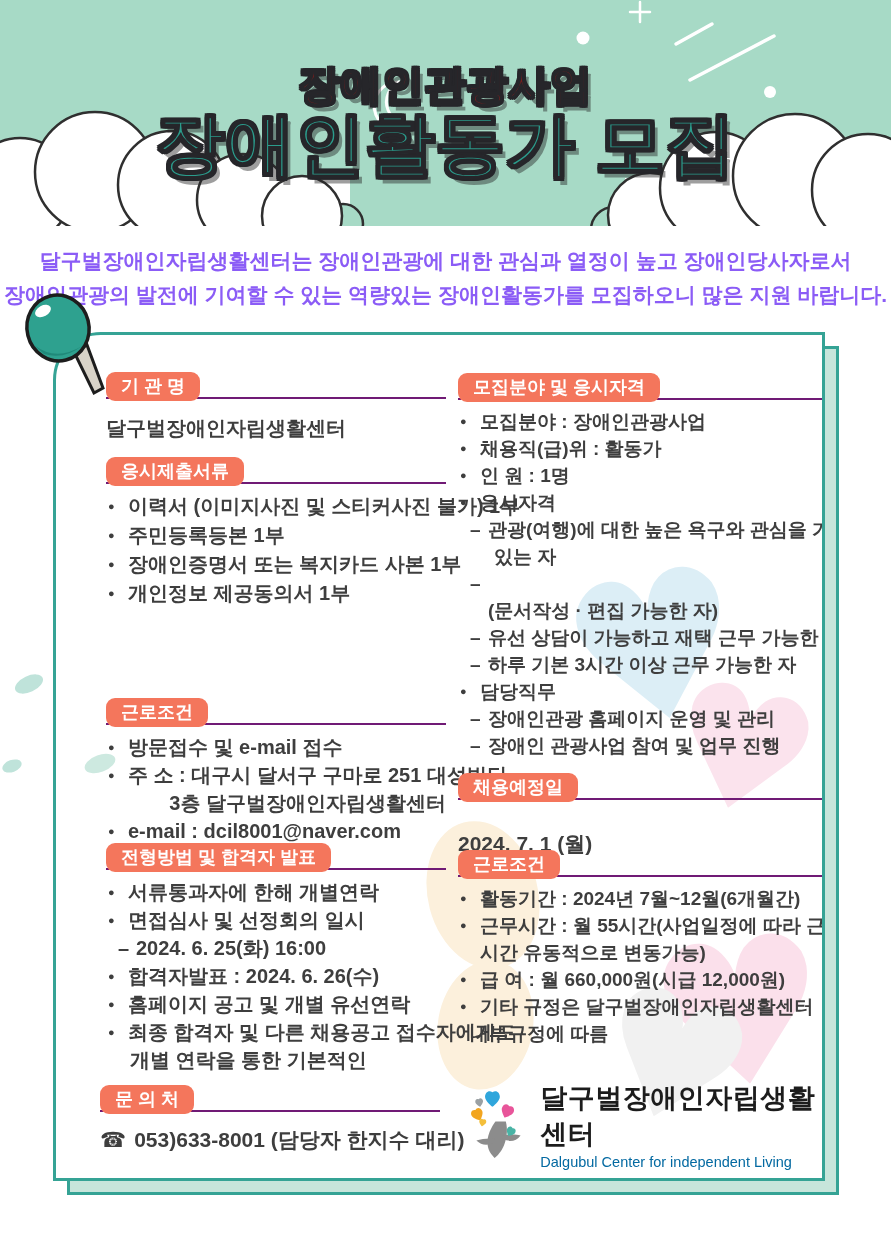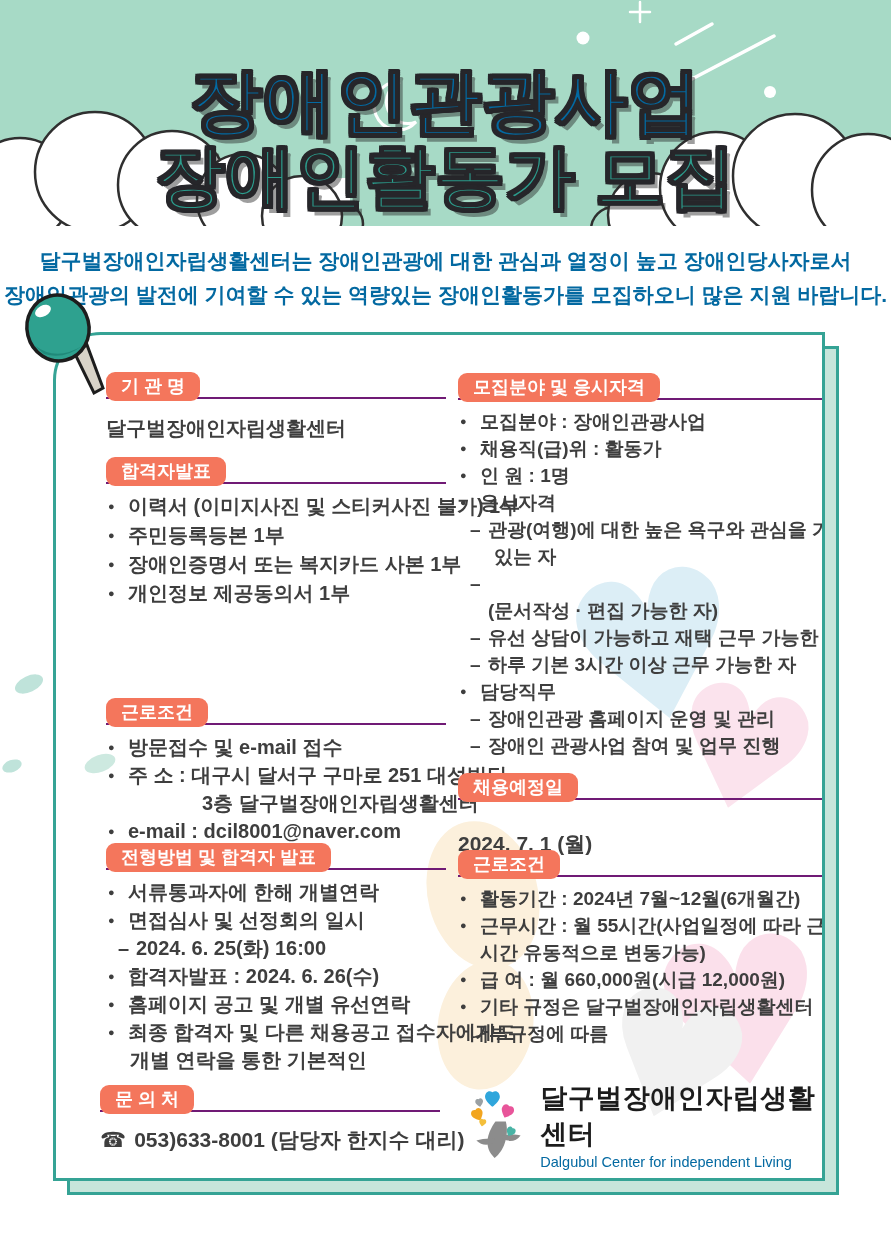--- a/index.html
+++ b/index.html
@@ -13,25 +13,25 @@
   .header { position:absolute; left:0; top:0; width:891px; height:226px; background:#a7dac6; }
   .header-deco { position:absolute; left:0; top:0; width:891px; height:320px; pointer-events:none; }
   .titles { position:absolute; left:0; top:64px; width:891px; text-align:center; z-index:3; }
   .title-line { font-weight:800; letter-spacing:1px; line-height:1.04;
     -webkit-text-stroke:1.5px #26262a;
     text-shadow:
       -2px -2px 0 #26262a, 2px -2px 0 #26262a, -2px 2px 0 #26262a, 2px 2px 0 #26262a,
       -2px 0 0 #26262a, 2px 0 0 #26262a, 0 -2px 0 #26262a, 0 2px 0 #26262a,
       5px 6px 0 rgba(40,40,40,0.45);
   }
-  .title-1 { font-size:72px; color:#0369a1; }
+  .title-1 { font-size:41px; color:#7f1d1d; }
   .title-2 { font-size:69px; color:#2b9c8c; margin-top:2px; }
   
   .intro { position:absolute; left:0; top:244px; width:891px; text-align:center;
-    font-size:21px; font-weight:700; color:#0369a1; line-height:34px; z-index:3; }
+    font-size:21px; font-weight:700; color:#8b5cf6; line-height:34px; z-index:3; }
   
   .box-shadow { position:absolute; left:67px; top:346px; width:772px; height:849px;
     background:#c7e5db; border:3px solid #35a395; border-radius:48px 0 0 0; }
   .main-box { position:absolute; left:53px; top:332px; width:772px; height:849px;
     background:#ffffff; border:3px solid #35a395; border-radius:48px 0 0 0; overflow:hidden; }
   .deco { position:absolute; z-index:0; pointer-events:none; }
   .heart-glyph { line-height:1; font-family:"DejaVu Sans",sans-serif; }
   .teal-dot { position:absolute; background:#bfe3da; border-radius:50%; z-index:4; }
   
   .section { position:absolute; z-index:2; }
@@ -133,21 +133,21 @@
 
   <div class="section lc" style="left:50px; top:37px; width:340px;">
     <div class="sec-head">
         <span class="badge">기 관 명</span>
       </div>
     <div class="val" style="margin-top:16px;">달구벌장애인자립생활센터</div>
   </div>
 
   <div class="section lc" style="left:50px; top:122px; width:340px;">
     <div class="sec-head">
-        <span class="badge">합격자발표</span>
+        <span class="badge">응시제출서류</span>
       </div>
     <div style="margin-top:8px;">
       <div class="row">
           <span class="bullet">●</span>
           <span>이력서 (이미지사진 및 스티커사진 불가) 1부</span>
         </div>
       <div class="row">
           <span class="bullet">●</span>
           <span>주민등록등본 1부</span>
         </div>
@@ -169,21 +169,21 @@
       </div>
     <div style="margin-top:8px;">
       <div class="row" style="line-height:28px;">
           <span class="bullet">●</span>
           <span>방문접수 및 e-mail 접수</span>
         </div>
       <div class="row" style="line-height:28px;">
           <span class="bullet">●</span>
           <span>주  소 : 대구시 달서구 구마로 251 대성빌딩</span>
         </div>
-      <div class="row controw deep" style="line-height:28px;">
+      <div class="row controw deep" style="line-height:28px;justify-content:flex-end;">
           <span>3층 달구벌장애인자립생활센터</span>
         </div>
       <div class="row" style="line-height:28px;">
           <span class="bullet">●</span>
           <span>e-mail : dcil8001@naver.com</span>
         </div>
     </div>
   </div>
 
   <div class="section lc" style="left:50px; top:508px; width:340px;">

